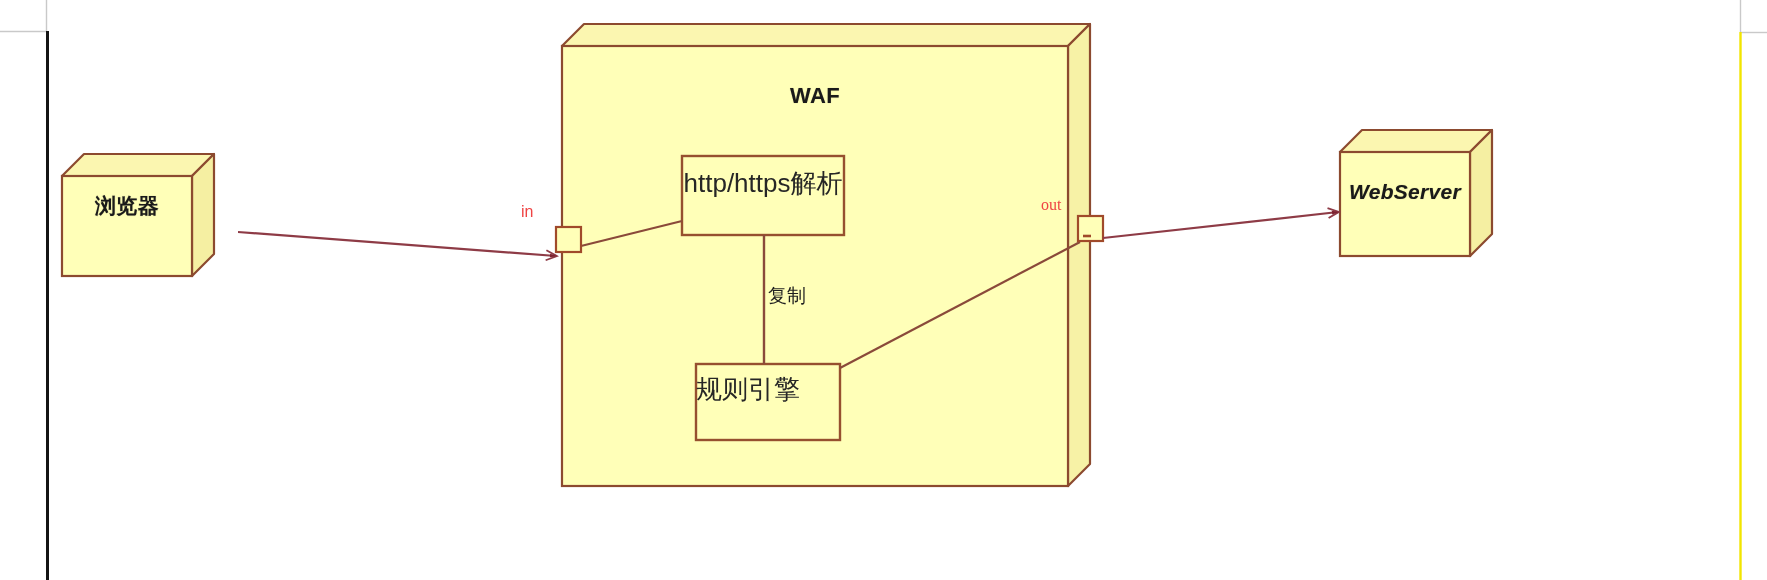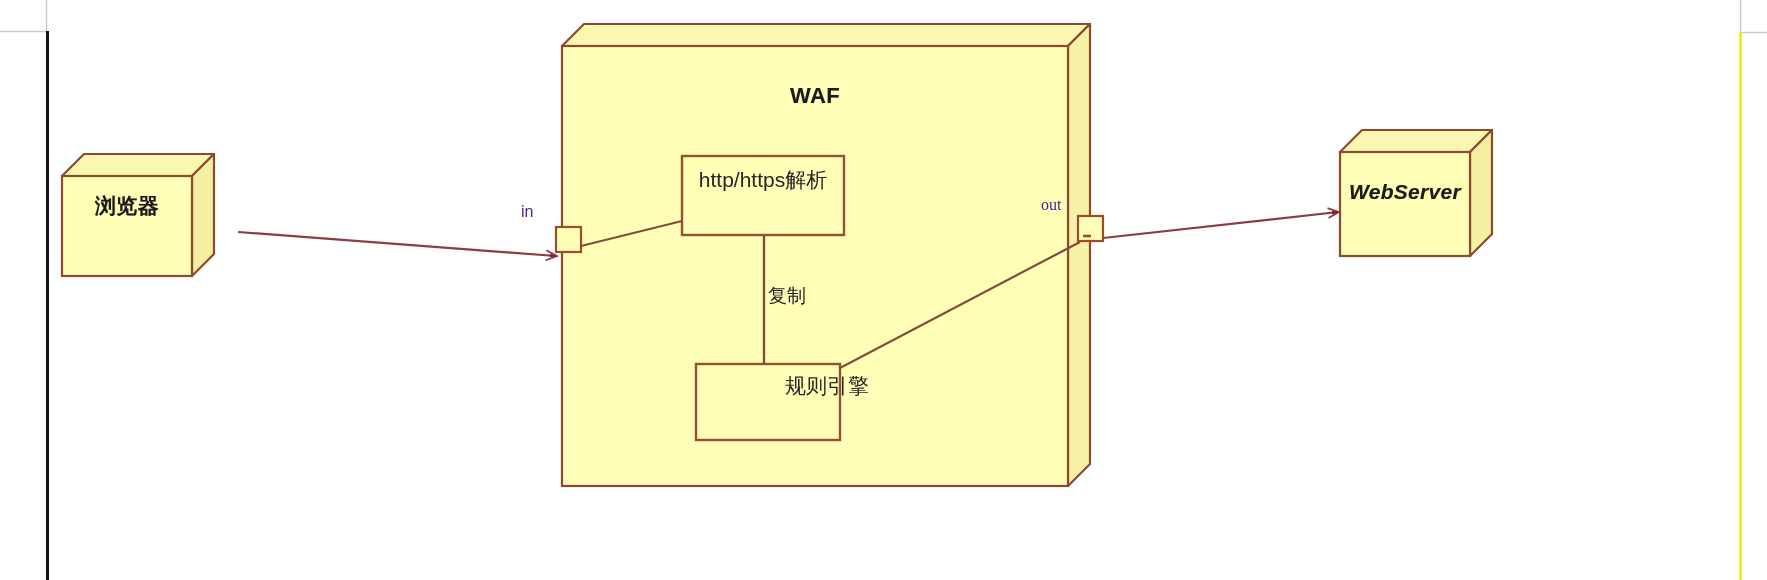--- a/index.html
+++ b/index.html
@@ -36,26 +36,26 @@
     letter-spacing: 0.3px;
     text-shadow: 0 0 1px rgba(0,0,0,0.35);
   }
   .container-title {
     font-weight: bold;
     font-size: 22px;
     letter-spacing: 0.4px;
     text-shadow: 0 0 1px rgba(0,0,0,0.3);
   }
   .inner-title {
-    font-size: 21px;
+    font-size: 26px;
     color: #262626;
   }
   .port-label {
     font-size: 16px;
-    color: #4c1d95;
+    color: #ef4444;
   }
   .edge-label {
     font-size: 19px;
     color: #1f1f1f;
   }
 </style>
 </head>
 <body>
 
 <div id="canvas">
@@ -123,21 +123,21 @@
   </svg>
 
   <div class="lbl node-title" style="left:62px; top:192px; width:130px; text-align:center;">浏览器</div>
 
   <div class="lbl container-title" style="left:562px; top:83px; width:506px; text-align:center;">WAF</div>
 
   <div class="lbl node-title" style="left:1340px; top:180px; width:130px; text-align:center;font-style:italic;">WebServer</div>
 
   <div class="lbl inner-title" style="left:682px; top:166px; width:162px; text-align:center;">http/https解析</div>
 
-  <div class="lbl inner-title" style="left:696px; top:372px; width:173px; text-align:right;">规则引擎</div>
+  <div class="lbl inner-title" style="left:696px; top:372px; width:173px; text-align:left;">规则引擎</div>
 
   <div class="lbl port-label" style="left:521px; top:203px;">in</div>
 
   <div class="lbl port-label" style="left:1041px; top:196px;font-family:Liberation Serif, serif;">out</div>
 
   <div class="lbl edge-label" style="left:768px; top:283px;">复制</div>
 
 </div>
 
 </body></html>

